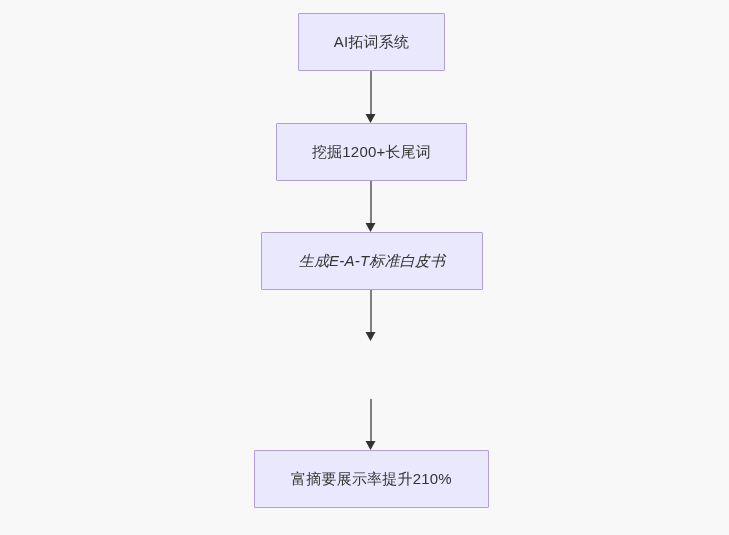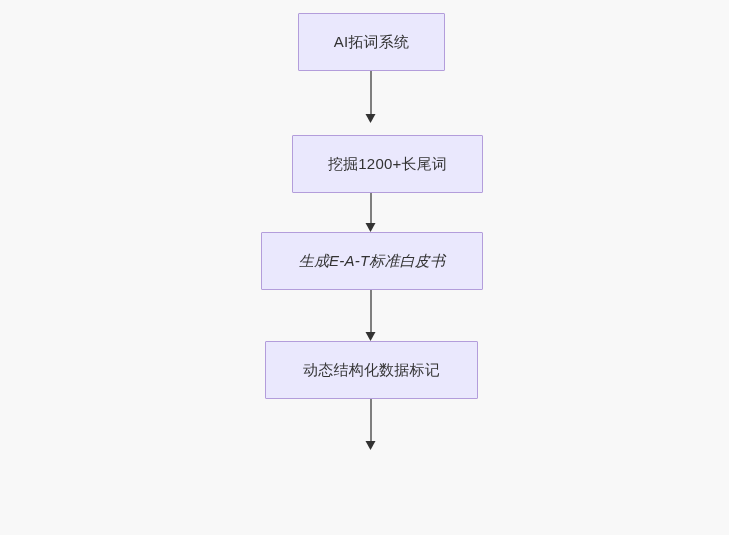--- a/index.html
+++ b/index.html
@@ -82,26 +82,26 @@
 
   <div class="edge" style="left:371px; top:399px; height:51px;">
     <div class="edge-line" style="height:42px;"></div>
     <div class="edge-arrow" style="top:42px;"></div>
   </div>
 
   <div class="node" style="left:298px; top:13px; width:147px; height:58px;">
     <span class="node-label">AI拓词系统</span>
   </div>
 
-  <div class="node" style="left:276px; top:135px; width:191px; height:58px;margin-left:16px;">
+  <div class="node" style="left:276px; top:123px; width:191px; height:58px;">
     <span class="node-label">挖掘1200+长尾词</span>
   </div>
 
   <div class="node" style="left:261px; top:232px; width:222px; height:58px;font-style:italic;">
     <span class="node-label">生成E-A-T标准白皮书</span>
   </div>
 
-  <div class="node" style="left:265px; top:341px; width:213px; height:58px;">
-    <span class="node-label">动态结构化数据标记</span>
+
+  <div class="node" style="left:254px; top:450px; width:235px; height:58px;">
+    <span class="node-label">富摘要展示率提升210%</span>
   </div>
-
 
 </div>
 
 </body></html>

